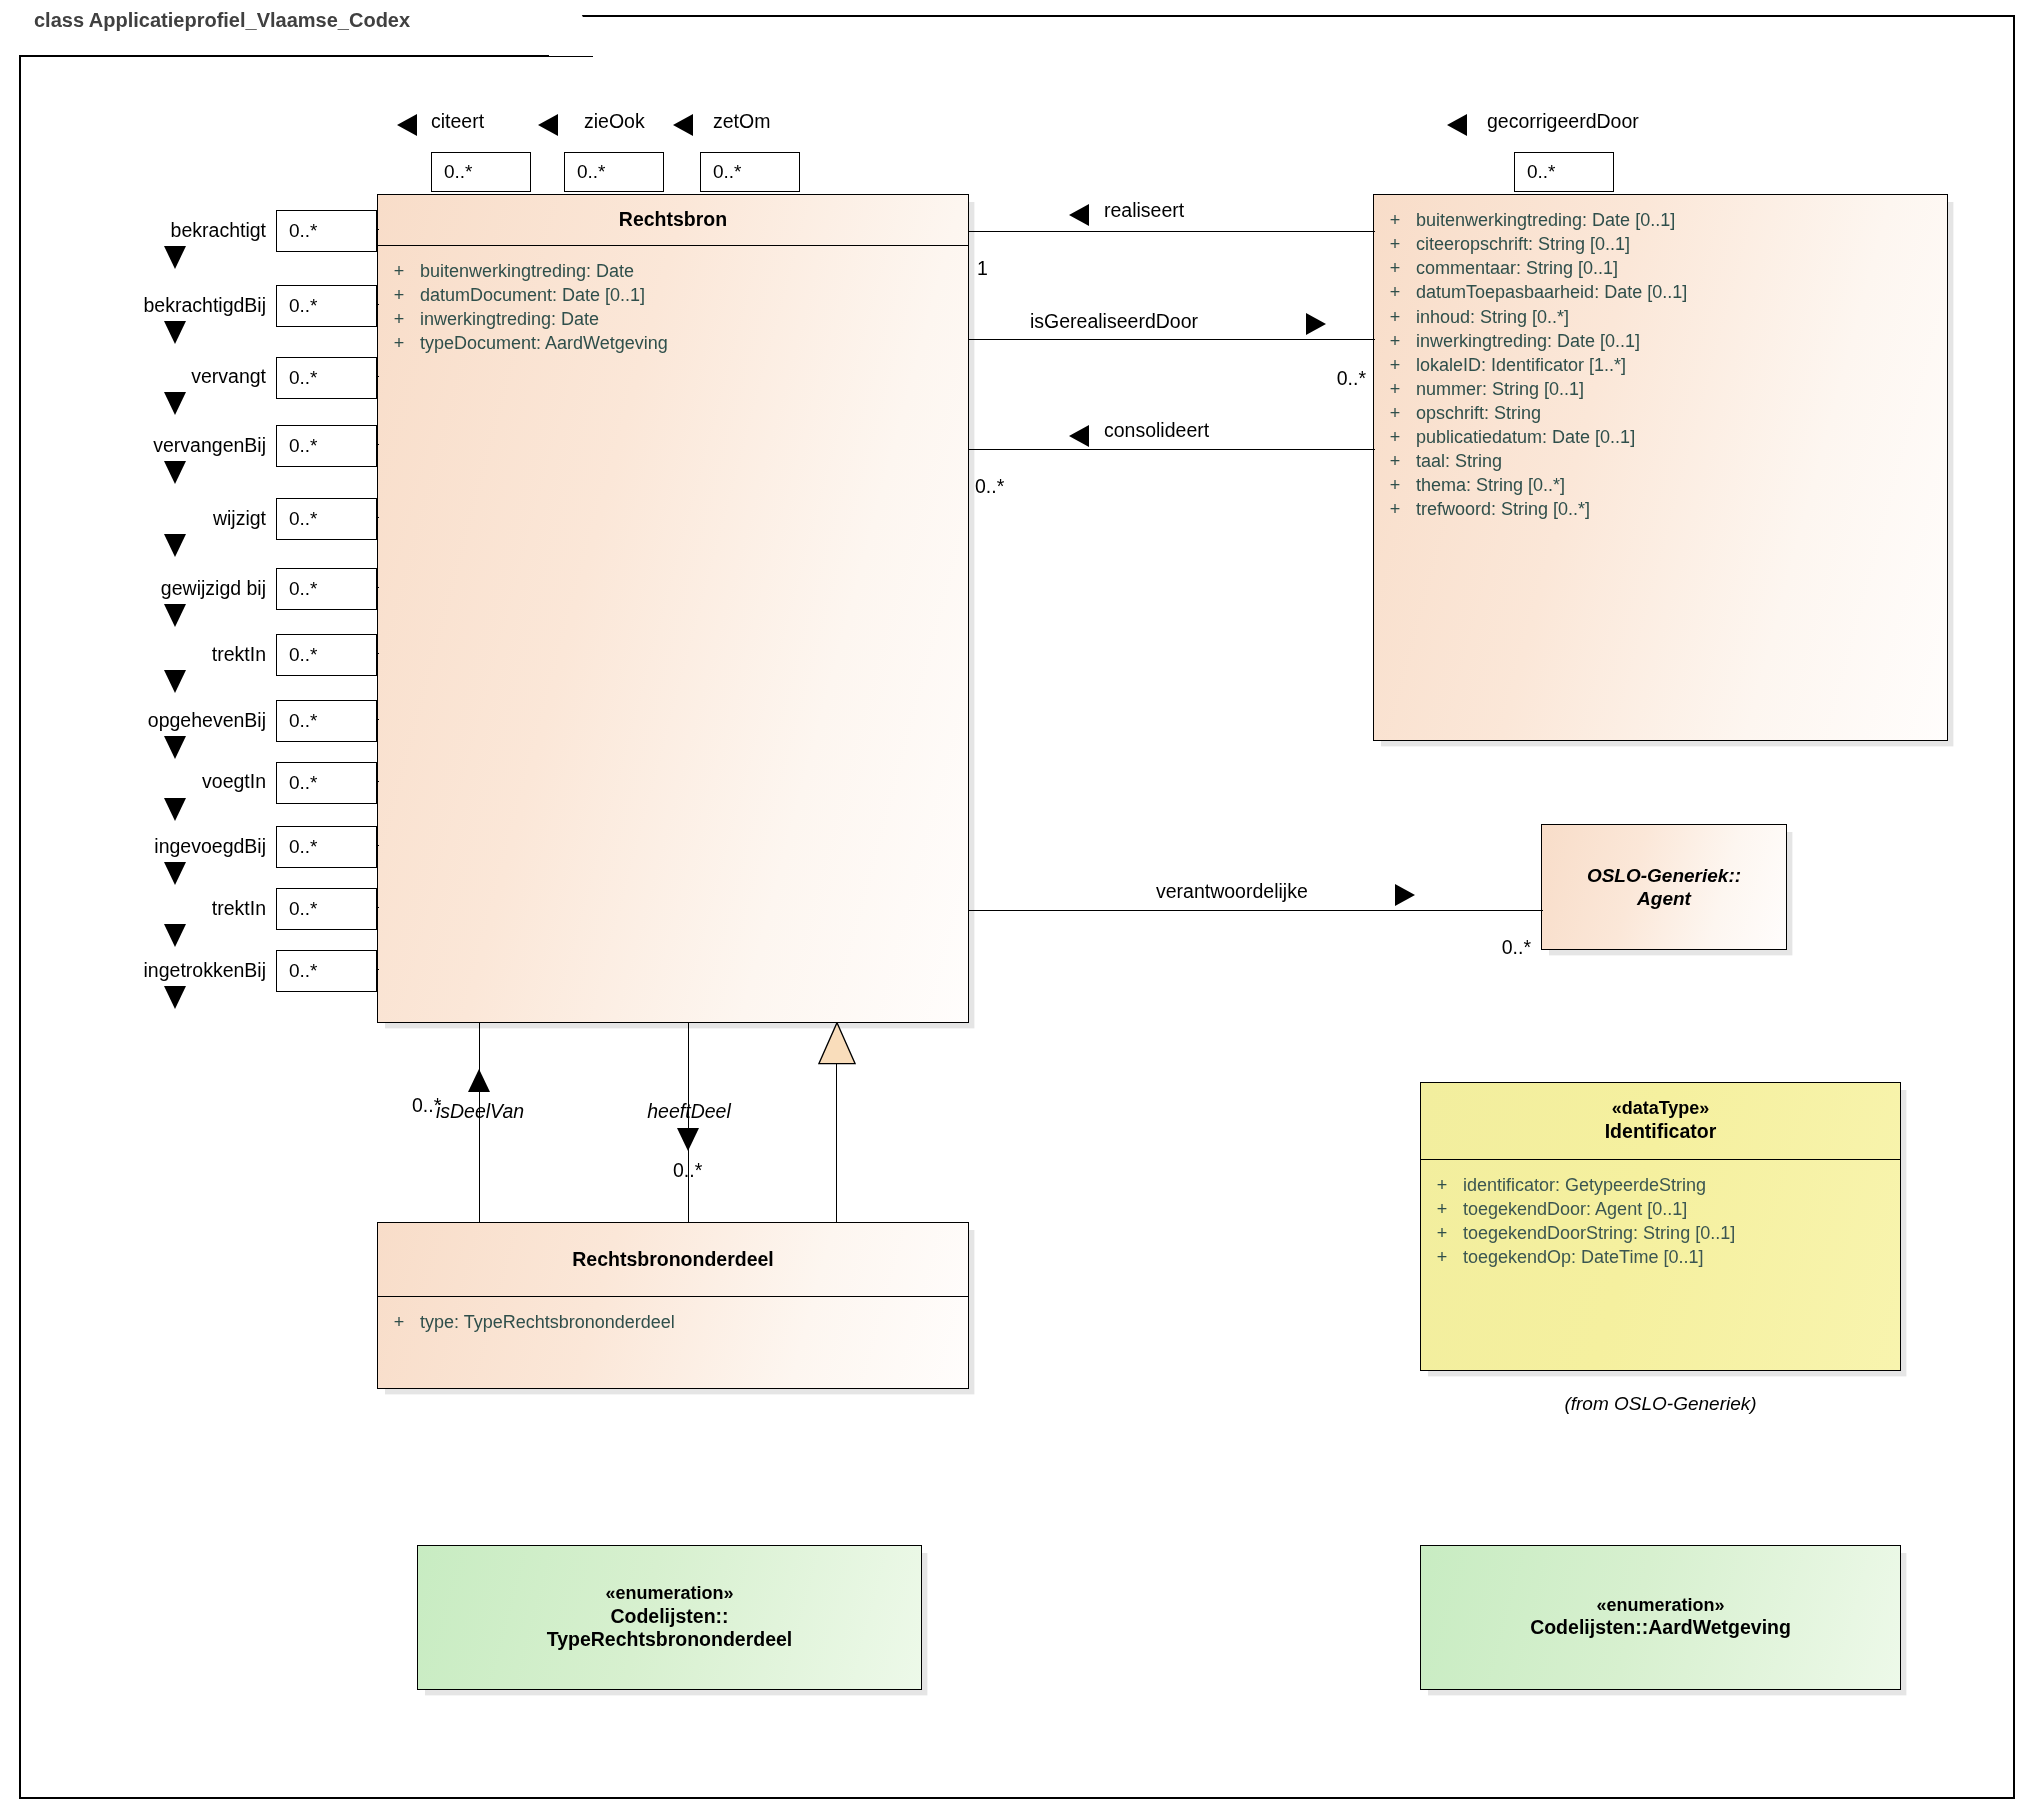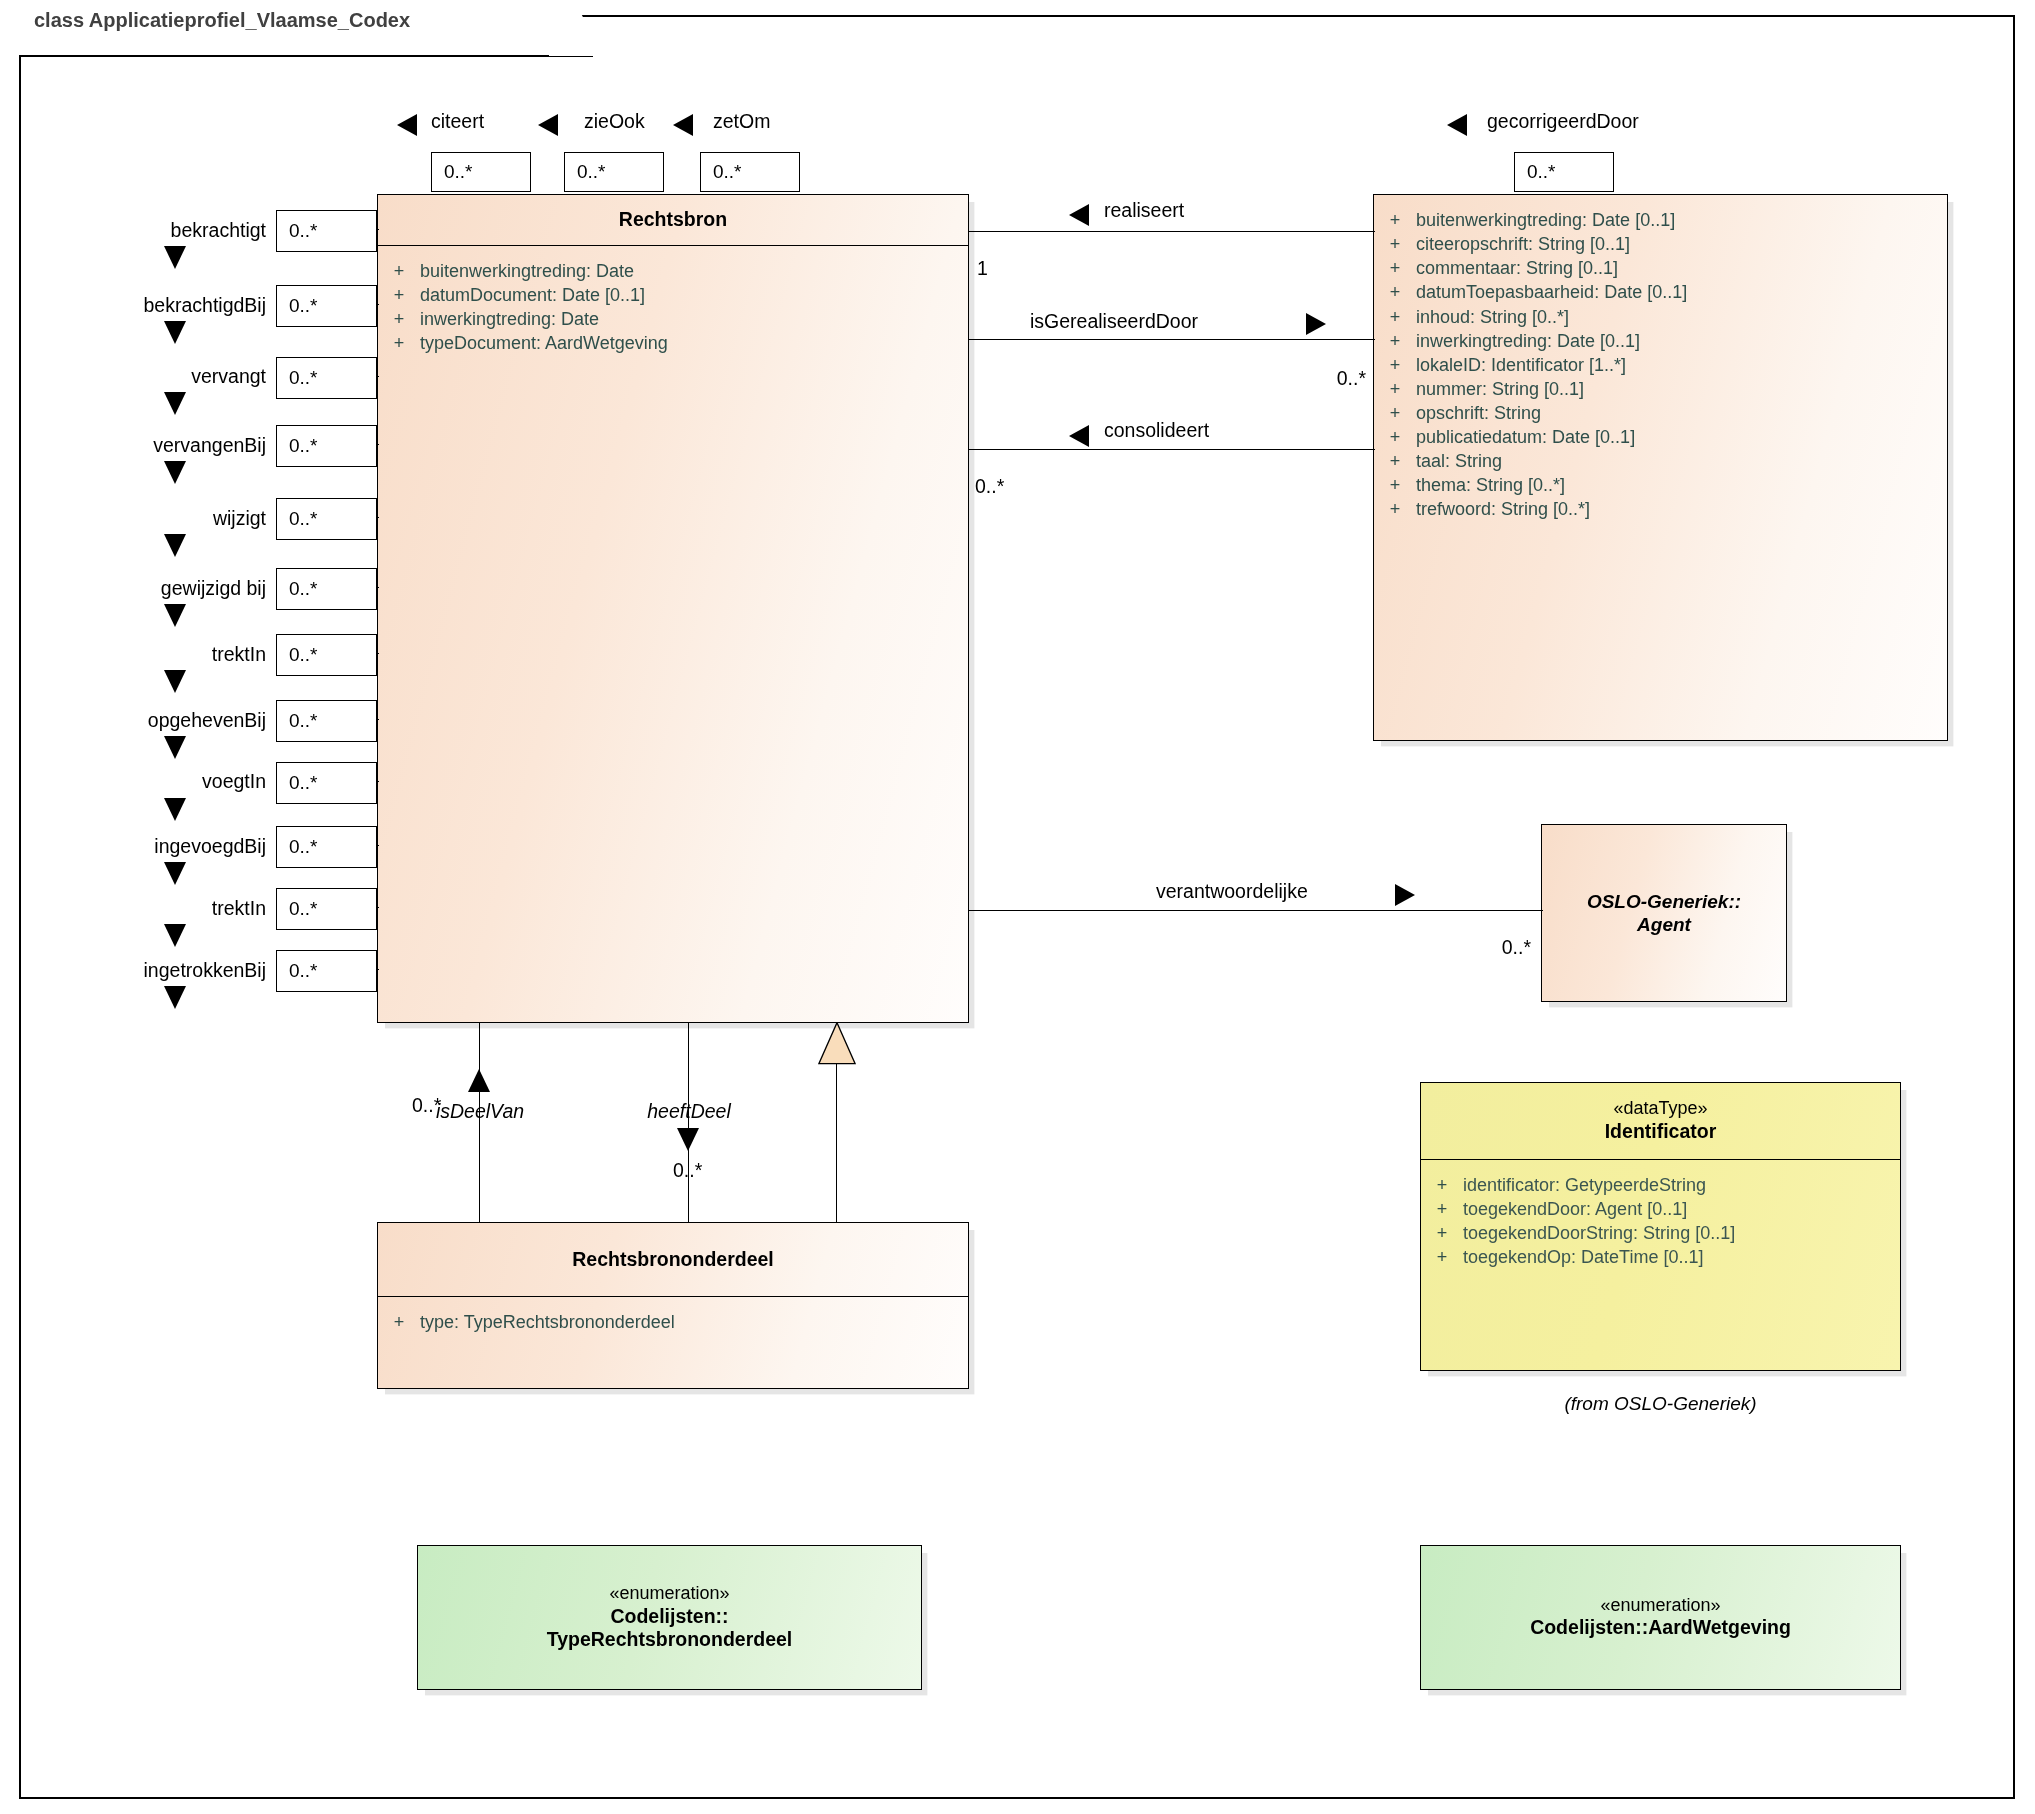--- a/index.html
+++ b/index.html
@@ -78,21 +78,21 @@
     text-align:center;
     font-weight:bold;
     color:#000;
     border-bottom:1.3px solid #000;
     display:flex;
     flex-direction:column;
     align-items:center;
     justify-content:center;
   }
   .uml-title{font-size:19.5px;line-height:1.22;}
-  .uml-stereo{font-size:18px;font-weight:normal;line-height:1.2;text-align:center;}
+  .uml-stereo{font-size:18px;font-weight:bold;line-height:1.2;text-align:center;}
   .uml-body{
     box-sizing:border-box;
     padding:13.5px 0 9.4px 0;
   }
   .attr{
     display:flex;
     align-items:baseline;
     font-size:18px;
     color:#2f4f4b;
     line-height:1.0;
@@ -107,21 +107,21 @@
   }
   .attr .sig{white-space:nowrap;}
 
   
   #box-rechtsbron{left:377px; top:194px; width:592px; height:829px;}
   #box-rechtsbron .uml-head{height:51px;}
   
   #box-verschijningsvorm{left:1373px; top:194px; width:575px; height:547px;}
   #box-verschijningsvorm .uml-head{height:51px;}
   
-  #box-agent{left:1541px; top:824px; width:246px; height:178px;}
+  #box-agent{left:1541px; top:824px; width:246px; height:126px;}
   #box-agent .uml-head{height:100%;border-bottom:none;font-style:italic;}
   #box-agent .uml-title{font-size:19px;}
   
   #box-onderdeel{left:377px; top:1222px; width:592px; height:167px;}
   #box-onderdeel .uml-head{height:74px;}
 
   
   .uml-box.datatype{
     background:linear-gradient(105deg,#f2ee9e 0%,#f5f09f 45%,#f8f4ae 100%);
   }

